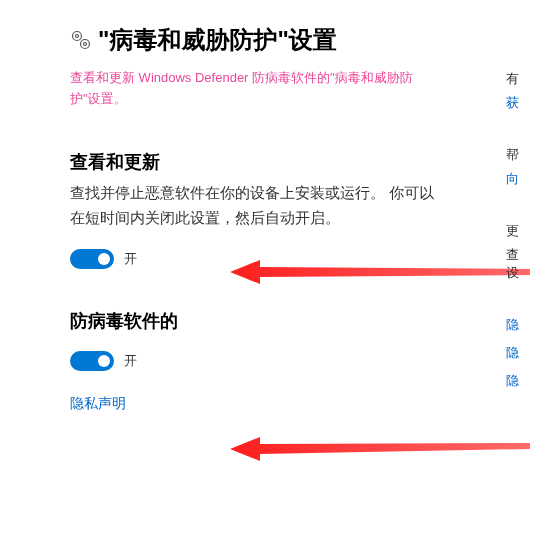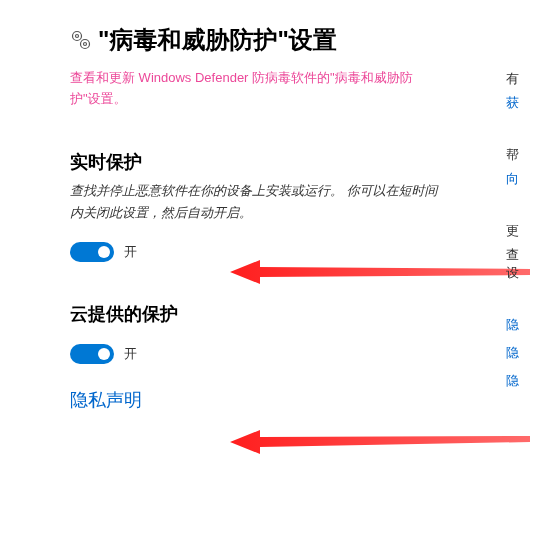--- a/index.html
+++ b/index.html
@@ -51,25 +51,24 @@
       margin-top: 40px;
       position: relative;
     }
     h2 {
       font-size: 18px;
       font-weight: 600;
       color: #000;
       margin-bottom: 6px;
     }
     .desc {
-      font-size: 13px;
+      font-size: 15px;
       color: #333;
       line-height: 1.7;
       max-width: 370px;
-      font-style: italic;
     }
     .toggle-row {
       margin-top: 18px;
       display: flex;
       align-items: center;
       gap: 10px;
     }
     .toggle {
       width: 44px;
       height: 20px;
@@ -86,21 +85,21 @@
       position: absolute;
       top: 4px;
       right: 4px;
     }
     .toggle-label {
       font-size: 13px;
       color: #333;
     }
     .privacy-link {
       margin-top: 24px;
-      font-size: 18px;
+      font-size: 14px;
       color: #0066cc;
       cursor: pointer;
     }
     
     .arrow {
       position: absolute;
       pointer-events: none;
     }
   </style>
 </head>
@@ -116,41 +115,41 @@
           <circle cx="15" cy="15" r="4.5"></circle>
           <circle cx="15" cy="15" r="1.5"></circle>
         </g>
       </svg>
     </span>
     <h1>"病毒和威胁防护"设置</h1>
   </div>
   <div class="summary">查看和更新 Windows Defender 防病毒软件的"病毒和威胁防护"设置。</div>
 
   <div class="section">
-    <h2>实时保护</h2>
+    <h2>查看和更新</h2>
     <div class="desc">查找并停止恶意软件在你的设备上安装或运行。 你可以在短时间内关闭此设置，然后自动开启。</div>
     <div class="toggle-row">
       <div class="toggle">
         <div class="knob"></div>
       </div>
       <span class="toggle-label">开</span>
     </div>
     <svg class="arrow" style="left:160px; top:102px;" width="300" height="40" viewBox="0 0 300 40">
       <defs>
         <linearGradient id="g1" x1="0" y1="0" x2="1" y2="0">
           <stop offset="0%" stop-color="#ff1e1e"></stop>
           <stop offset="100%" stop-color="#ff6a6a"></stop>
         </linearGradient>
       </defs>
       <polygon points="0,20 30,8 30,15 300,17 300,23 30,25 30,32" fill="url(#g1)"></polygon>
     </svg>
   </div>
 
   <div class="section">
-    <h2>云提供的保护</h2>
+    <h2>防病毒软件的</h2>
     <div class="toggle-row">
       <div class="toggle">
         <div class="knob"></div>
       </div>
       <span class="toggle-label">开</span>
     </div>
     <svg class="arrow" style="left:160px; top:120px;" width="300" height="40" viewBox="0 0 300 40">
       <polygon points="0,20 30,8 30,15 300,14 300,20 30,25 30,32" fill="url(#g1)"></polygon>
     </svg>
     <div class="privacy-link">隐私声明</div>

